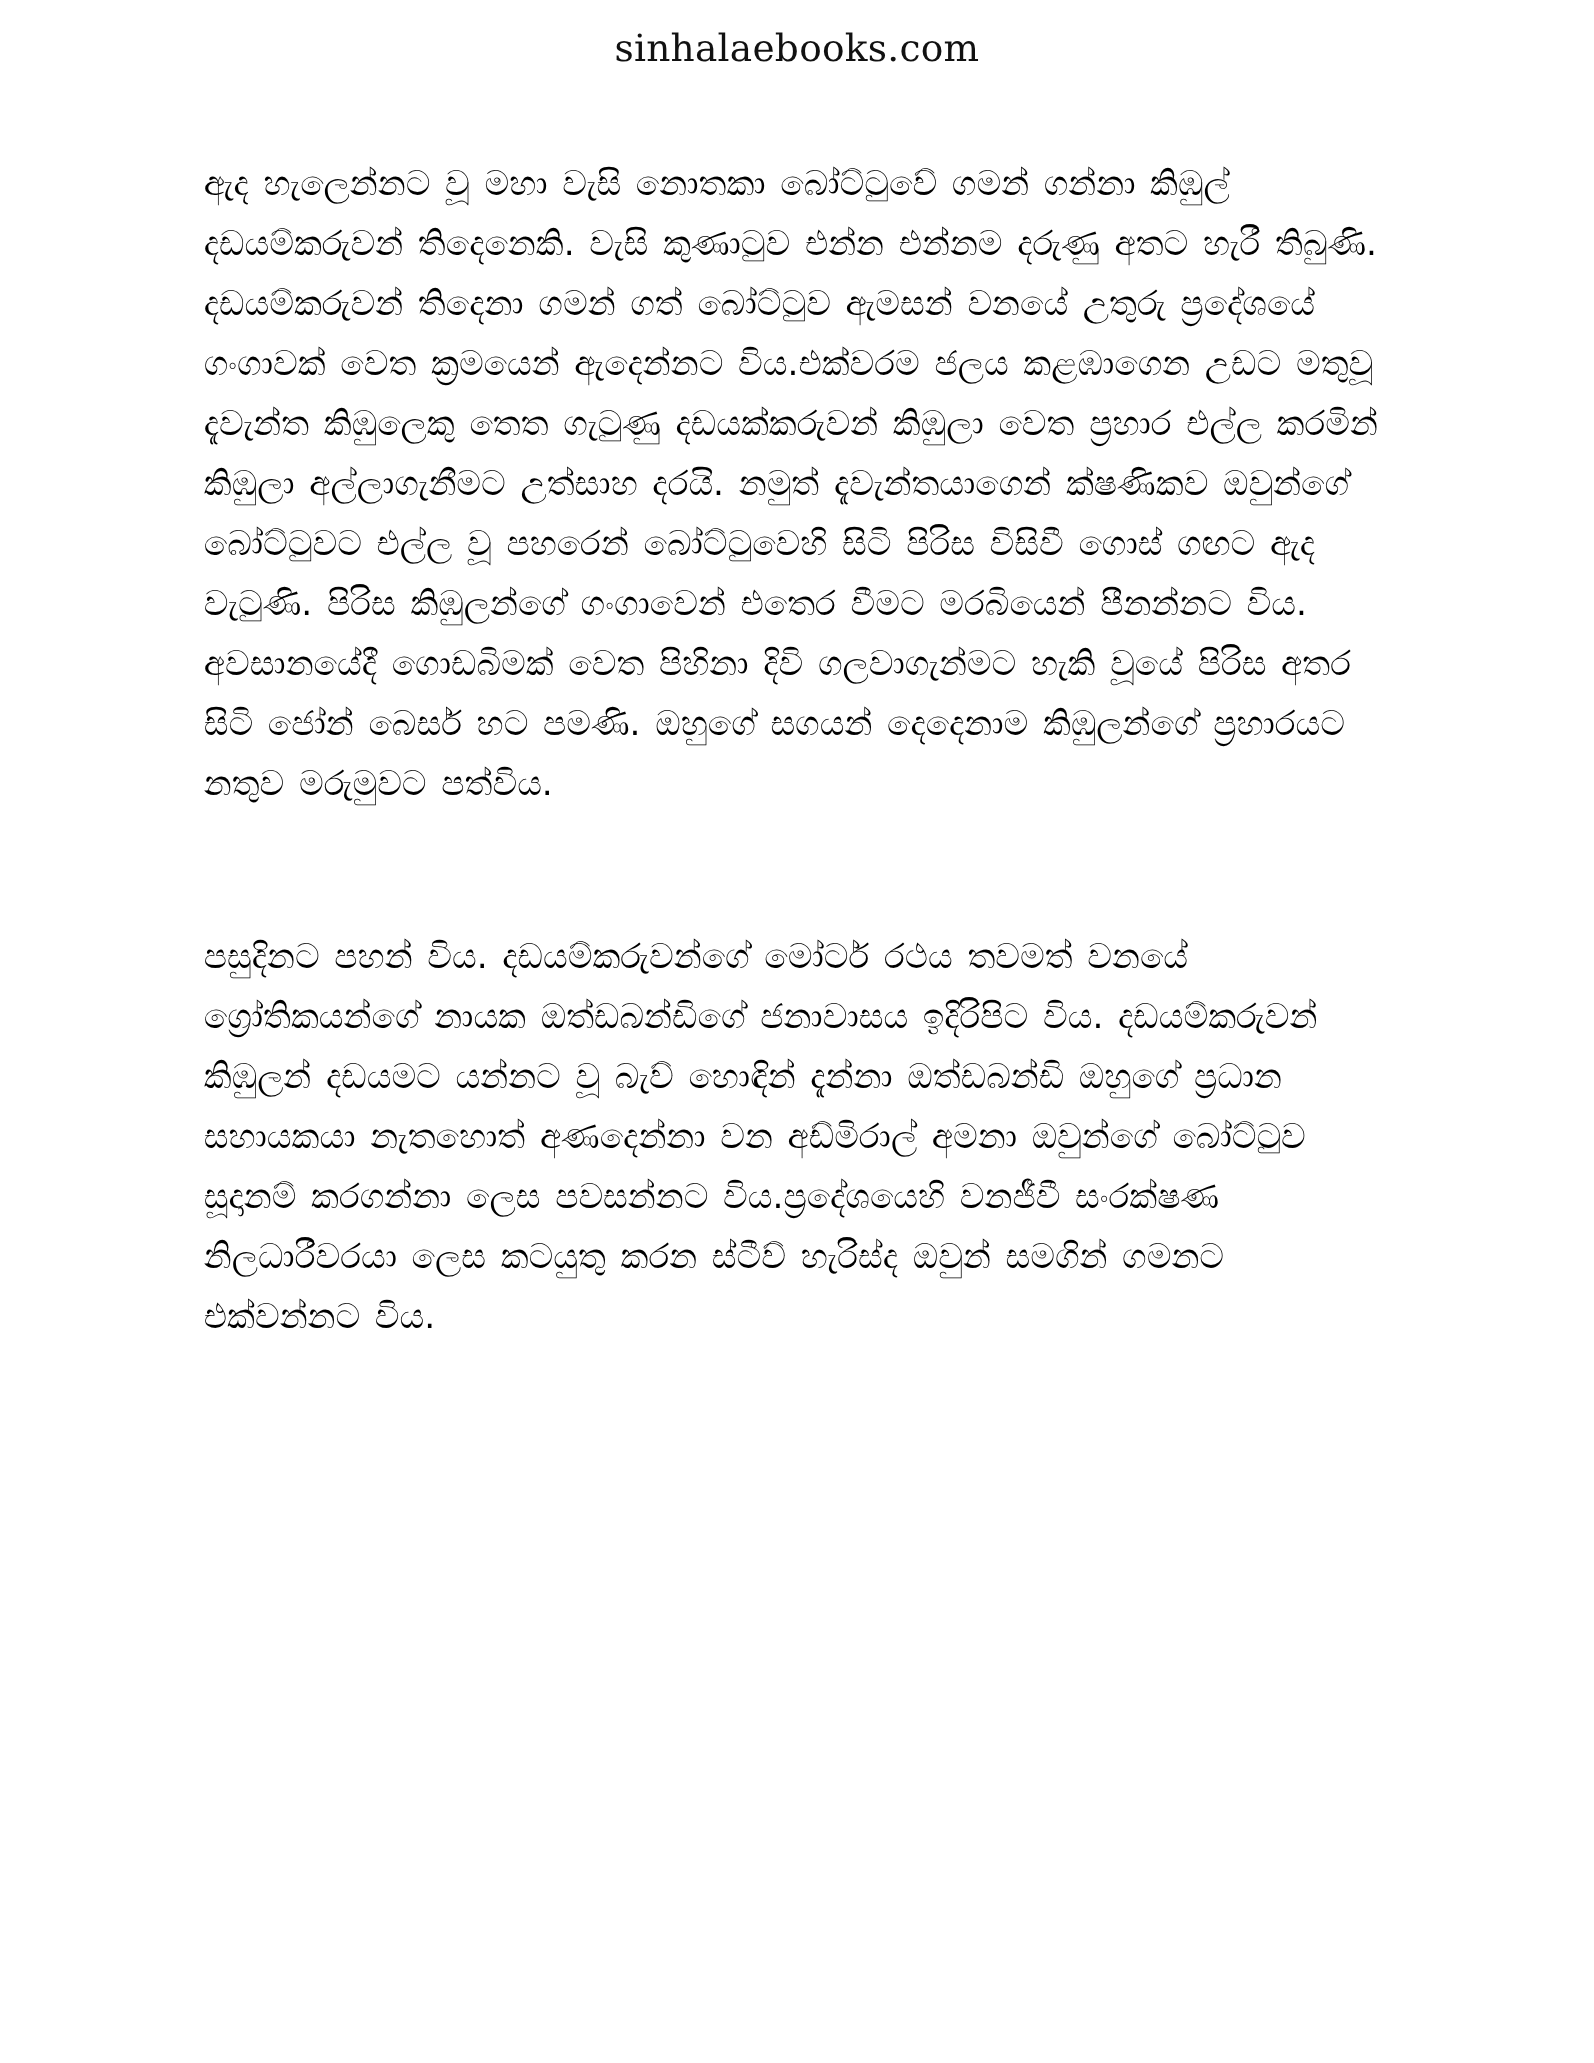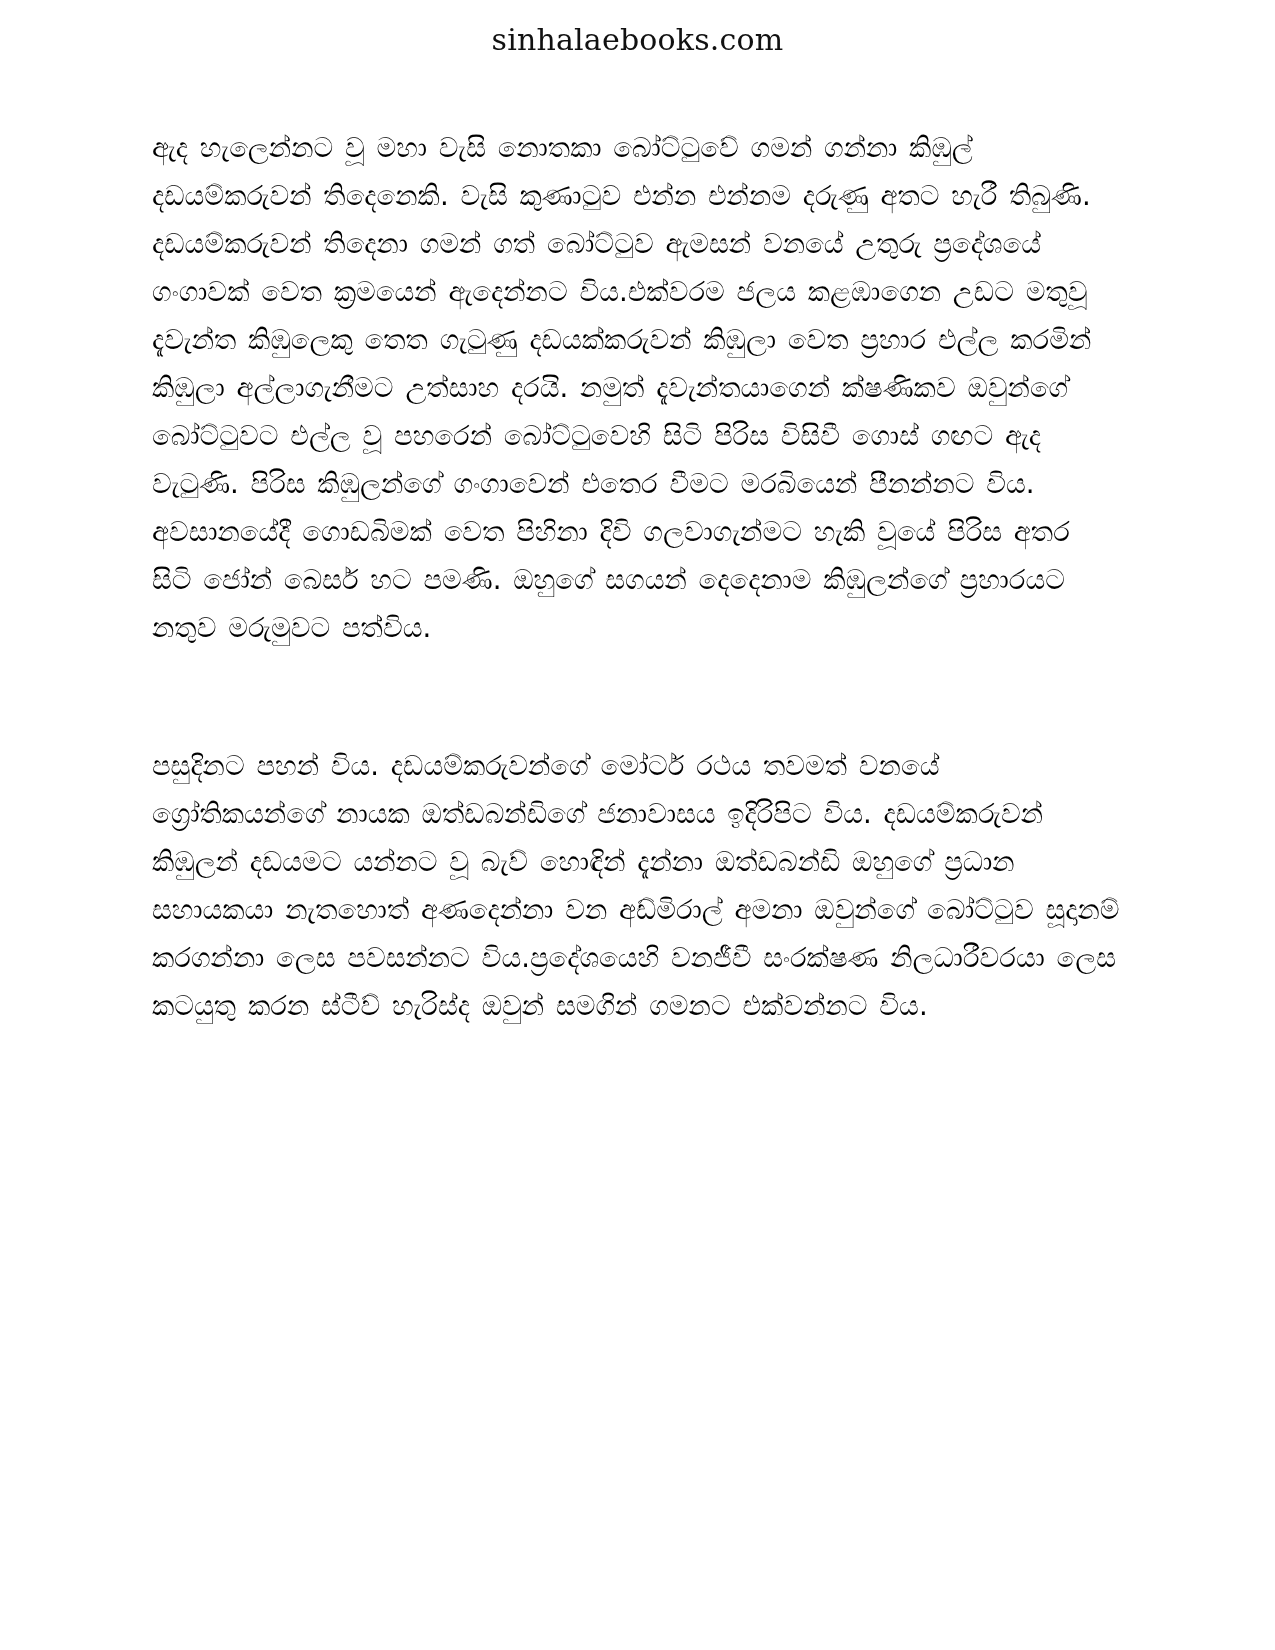--- a/index.html
+++ b/index.html
@@ -36,21 +36,21 @@
     padding: 0 150px 0 148px;
     margin-top: 66px;
   }
   .para {
     font-family: "DejaVu Sans", sans-serif;
     font-size: 27.5px;
     line-height: 48px;
     color: #000000;
     text-align: left;
     word-spacing: 3px;
-    margin: 4px;
+    margin: 15px;
   }
   .para + .para {
     margin-top: 90px;
   }
 </style>
 </head>
 <body>
 
 <div class="page">
 

